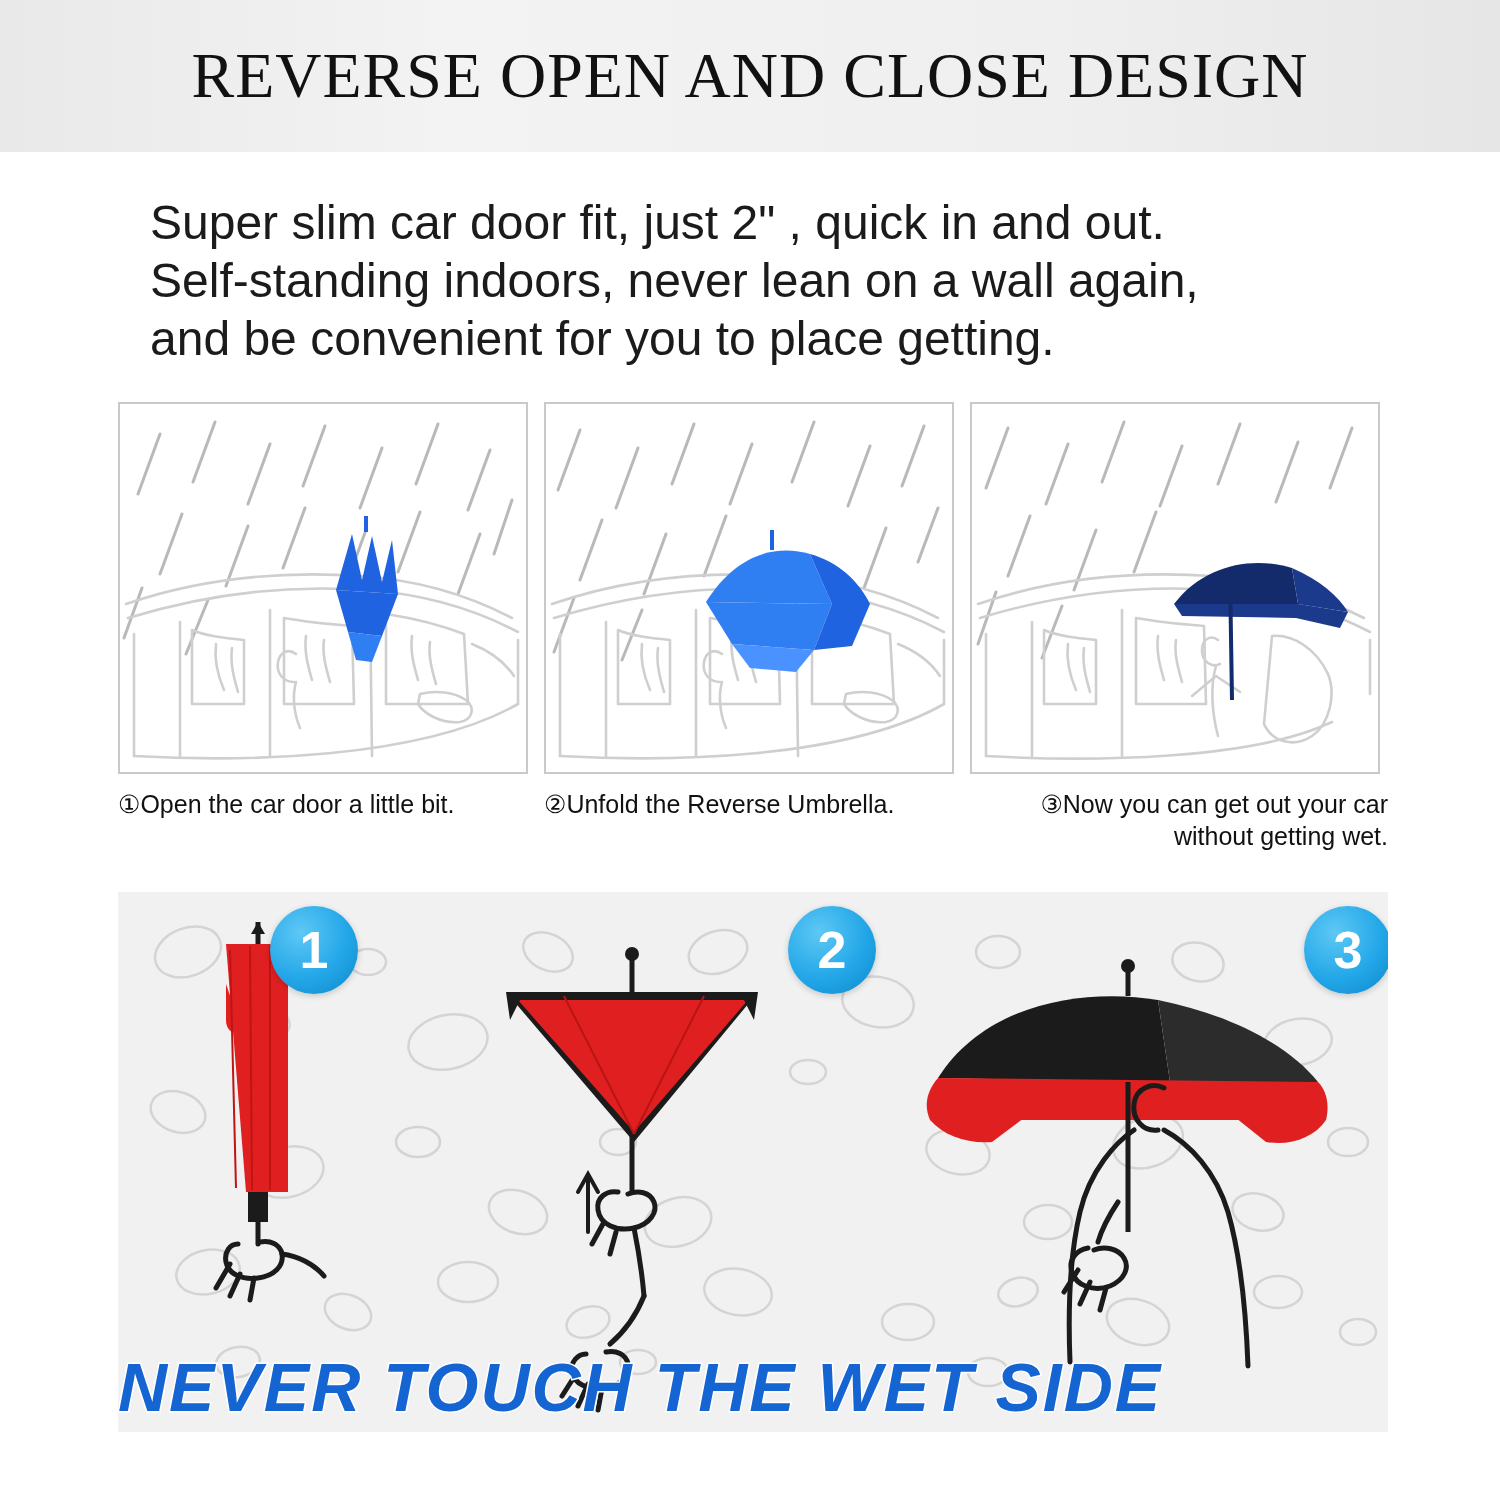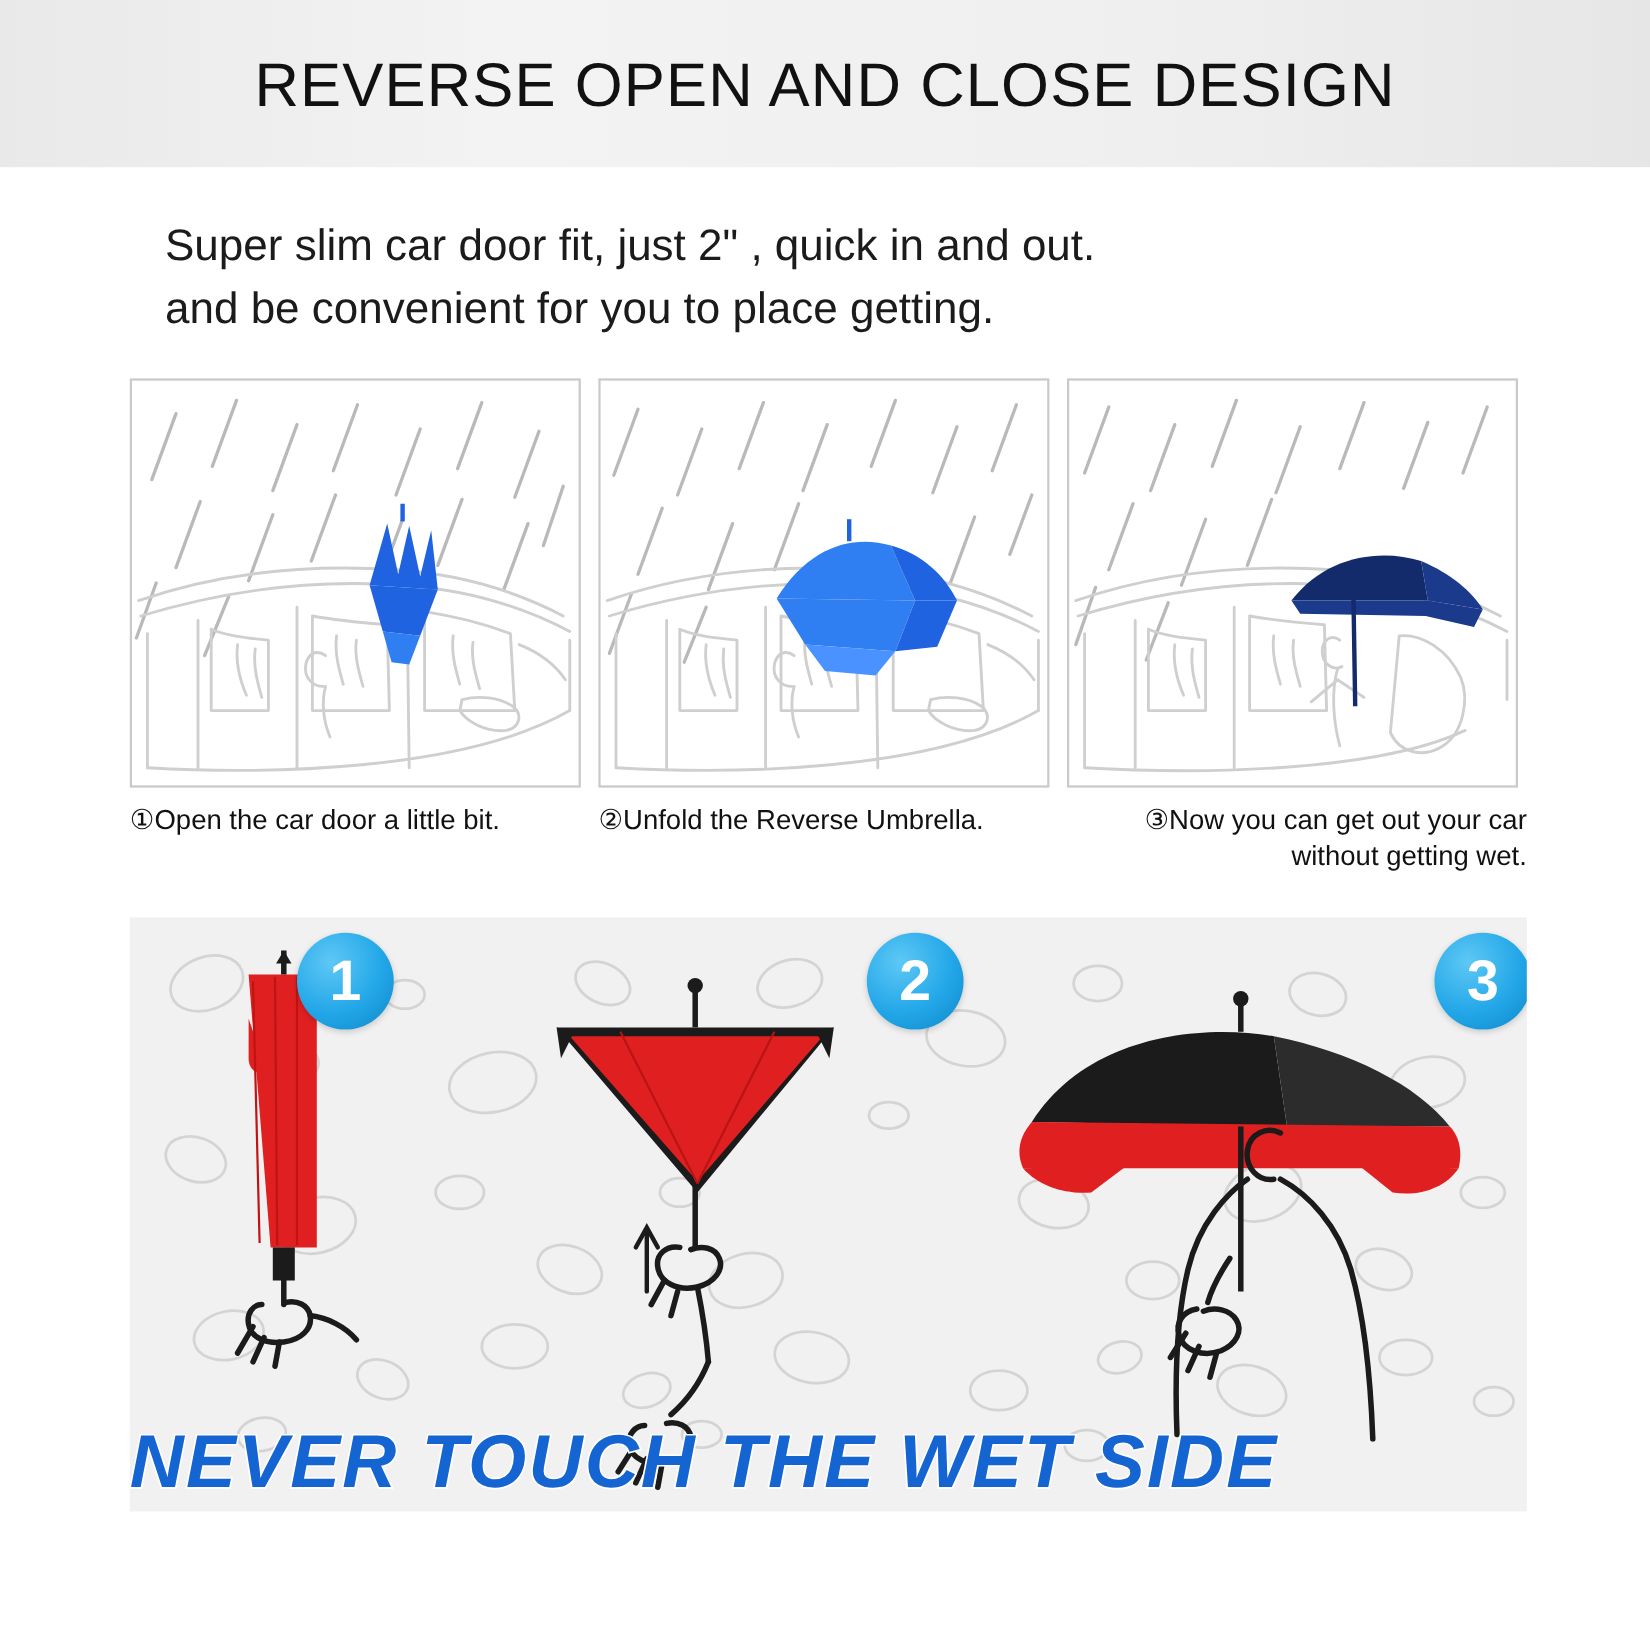--- a/index.html
+++ b/index.html
@@ -20,32 +20,33 @@
   .banner {
     width: 1500px;
     height: 152px;
     background: linear-gradient(to right, #e9e9e9 0%, #f3f3f3 30%, #efefef 70%, #e6e6e6 100%);
     display: flex;
     align-items: center;
     justify-content: center;
     box-sizing: border-box;
   }
   .banner-title {
-    font-size: 56px;
+    font-size: 64px;
     letter-spacing: 1px;
     font-weight: 400;
     color: #111;
     white-space: nowrap;
+    font-family: Liberation Serif, serif;
   }
 
   
   .intro {
     margin: 42px 0 0 150px;
     width: 1210px;
-    font-size: 40px;
+    font-size: 48px;
     line-height: 58px;
     color: #1b1b1b;
   }
   .intro div { white-space: nowrap; }
 
   
   .panels {
     margin: 34px 0 0 118px;
     width: 1270px;
     display: flex;
@@ -120,20 +121,21 @@
 </style>
 </head>
 <body>
 
 <div class="banner">
   <div class="banner-title">REVERSE OPEN AND CLOSE DESIGN</div>
 </div>
 
 <div class="intro">
   <div>Super slim car door fit, just 2" , quick in and out.</div>
+  <div>Self-standing indoors, never lean on a wall again,</div>
   <div>and be convenient for you to place getting.</div>
 </div>
 
 <div class="panels">
 
   <div class="panel">
     <div class="panel-frame">
       <svg class="panel-svg" width="406" height="368" viewBox="0 0 406 368">
 
         <g stroke="#b9b9b9" stroke-width="3" stroke-linecap="round">

